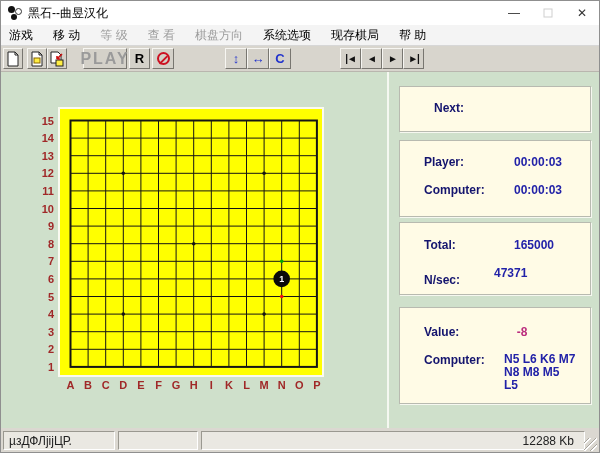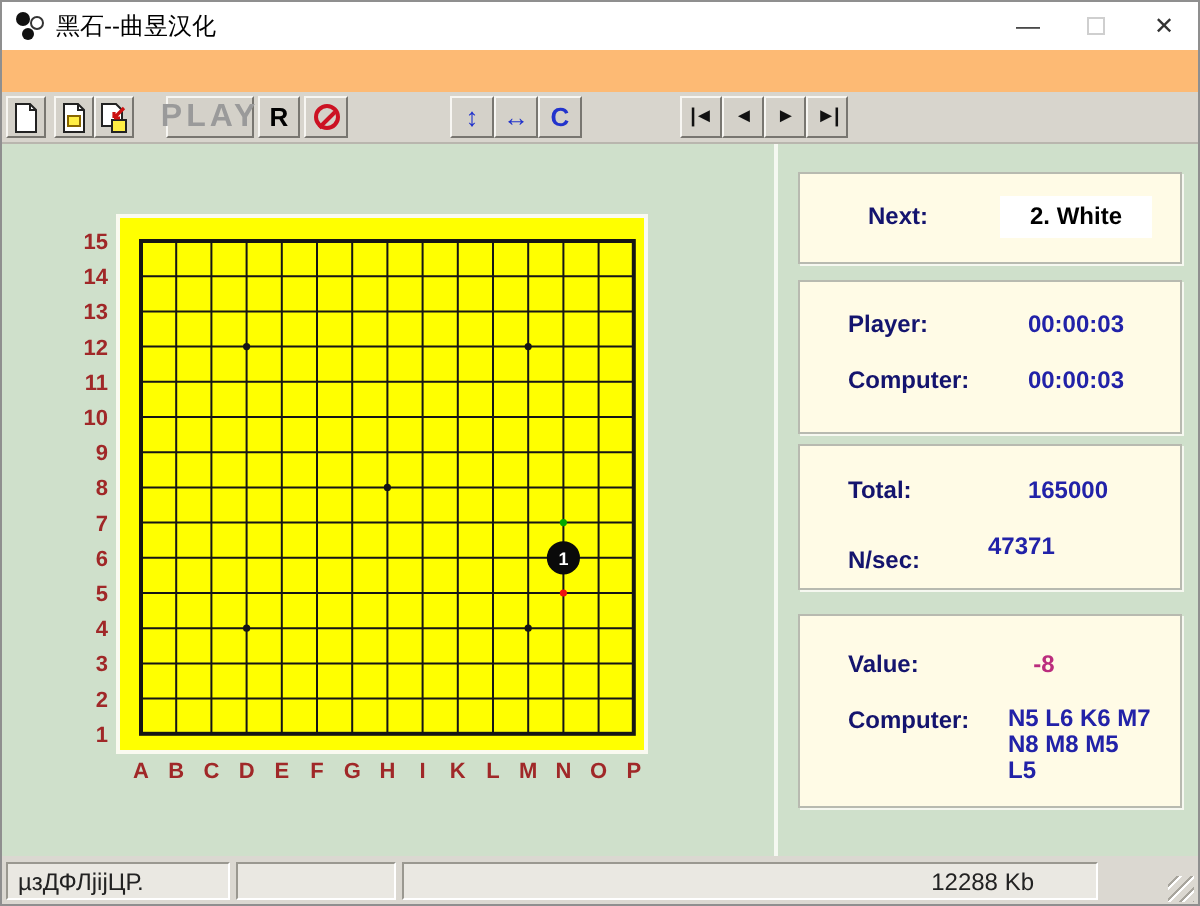--- a/index.html
+++ b/index.html
@@ -45,21 +45,21 @@
   .pval-blue { position:absolute; color:#2222a8; font-weight:bold; font-size:12px; }
   .pval-black-box { position:absolute; background:#ffffff; color:#000; font-weight:bold; font-size:12px; text-align:center; padding-top:3px; }
   .pval-magenta { position:absolute; color:#bb2d7e; font-weight:bold; font-size:12px; text-align:center; }
   .bestline { white-space:pre-line; line-height:13px; text-align:left; }
 
   
   .statusbar { position:absolute; left:0; top:427px; width:598px; height:25px; background:#dbd8d1; }
   .sb-panel { position:absolute; top:3px; height:19px; background:#eae8e2; border:1px solid; border-color:#9a9890 #ffffff #ffffff #9a9890; font-size:12px; color:#222; display:flex; align-items:center; }
   .sb-msg { left:2px; width:112px; padding-left:5px;text-align:center; }
   .sb-mid { left:117px; width:80px; }
-  .sb-mem { left:200px; width:348px; justify-content:flex-end; padding-right:31px; }
+  .sb-mem { left:200px; width:384px; justify-content:flex-end; padding-right:10px; }
   .grip { position:absolute; right:2px; bottom:2px; width:13px; height:13px;
           background:repeating-linear-gradient(135deg, transparent 0 3px, #a8a59d 3px 4px, #fff 4px 5px); }
 </style>
 </head>
 <body>
 
 <div class="window">
 
   <div class="titlebar">
     <span class="app-icon">
@@ -72,20 +72,30 @@
       <span class="win-btn">—</span>
       <span class="win-btn disabled">
         <svg width="10" height="10" viewBox="0 0 10 10">
             <rect x="1" y="1" width="8" height="8" fill="none" stroke="#cfcfcf" stroke-width="1"></rect>
           </svg>
       </span>
       <span class="win-btn">✕</span>
     </span>
   </div>
 
+  <div class="menubar">
+    <span class="menu-item">游戏</span>
+    <span class="menu-item">移 动</span>
+    <span class="menu-item disabled">等 级</span>
+    <span class="menu-item disabled">查 看</span>
+    <span class="menu-item disabled">棋盘方向</span>
+    <span class="menu-item">系统选项</span>
+    <span class="menu-item">现存棋局</span>
+    <span class="menu-item">帮 助</span>
+  </div>
 
   <div class="toolbar">
     <span class="tb" style="left:2px; width:20px;">
       <svg class="tb-icon16" viewBox="0 0 16 16">
         <path d="M3 1 L10 1 L13 4 L13 15 L3 15 Z" fill="#fff" stroke="#222" stroke-width="1"></path>
         <path d="M10 1 L10 4 L13 4" fill="none" stroke="#222" stroke-width="1"></path>
       </svg>
     </span>
     <span class="tb" style="left:26px; width:20px;">
       <svg class="tb-icon16" viewBox="0 0 16 16">
@@ -203,21 +213,20 @@
         <text x="217.5" y="288" fill="#a02828" text-anchor="middle" font-size="11" font-weight="bold" font-family="&quot;Liberation Sans&quot;,sans-serif">L</text>
         <text x="235.10000000000002" y="288" fill="#a02828" text-anchor="middle" font-size="11" font-weight="bold" font-family="&quot;Liberation Sans&quot;,sans-serif">M</text>
         <text x="252.70000000000002" y="288" fill="#a02828" text-anchor="middle" font-size="11" font-weight="bold" font-family="&quot;Liberation Sans&quot;,sans-serif">N</text>
         <text x="270.3" y="288" fill="#a02828" text-anchor="middle" font-size="11" font-weight="bold" font-family="&quot;Liberation Sans&quot;,sans-serif">O</text>
         <text x="287.90000000000003" y="288" fill="#a02828" text-anchor="middle" font-size="11" font-weight="bold" font-family="&quot;Liberation Sans&quot;,sans-serif">P</text>
       </svg>
     <div class="divider"></div>
 
     <div class="panel" style="top:14px; height:46px;">
       <span class="plabel" style="left:34px; top:14px;">Next:</span>
-      <span class="pval-black-box" style="left:100px; top:11px; width:76px; height:21px;">2. White</span>
     </div>
 
     <div class="panel" style="top:68px; height:77px;">
       <span class="plabel" style="left:24px; top:14px;">Player:</span>
       <span class="pval-blue" style="left:98px; top:14px; width:64px; text-align:right;">00:00:03</span>
       <span class="plabel" style="left:24px; top:42px;">Computer:</span>
       <span class="pval-blue" style="left:98px; top:42px; width:64px; text-align:right;">00:00:03</span>
     </div>
 
     <div class="panel" style="top:150px; height:73px;">

